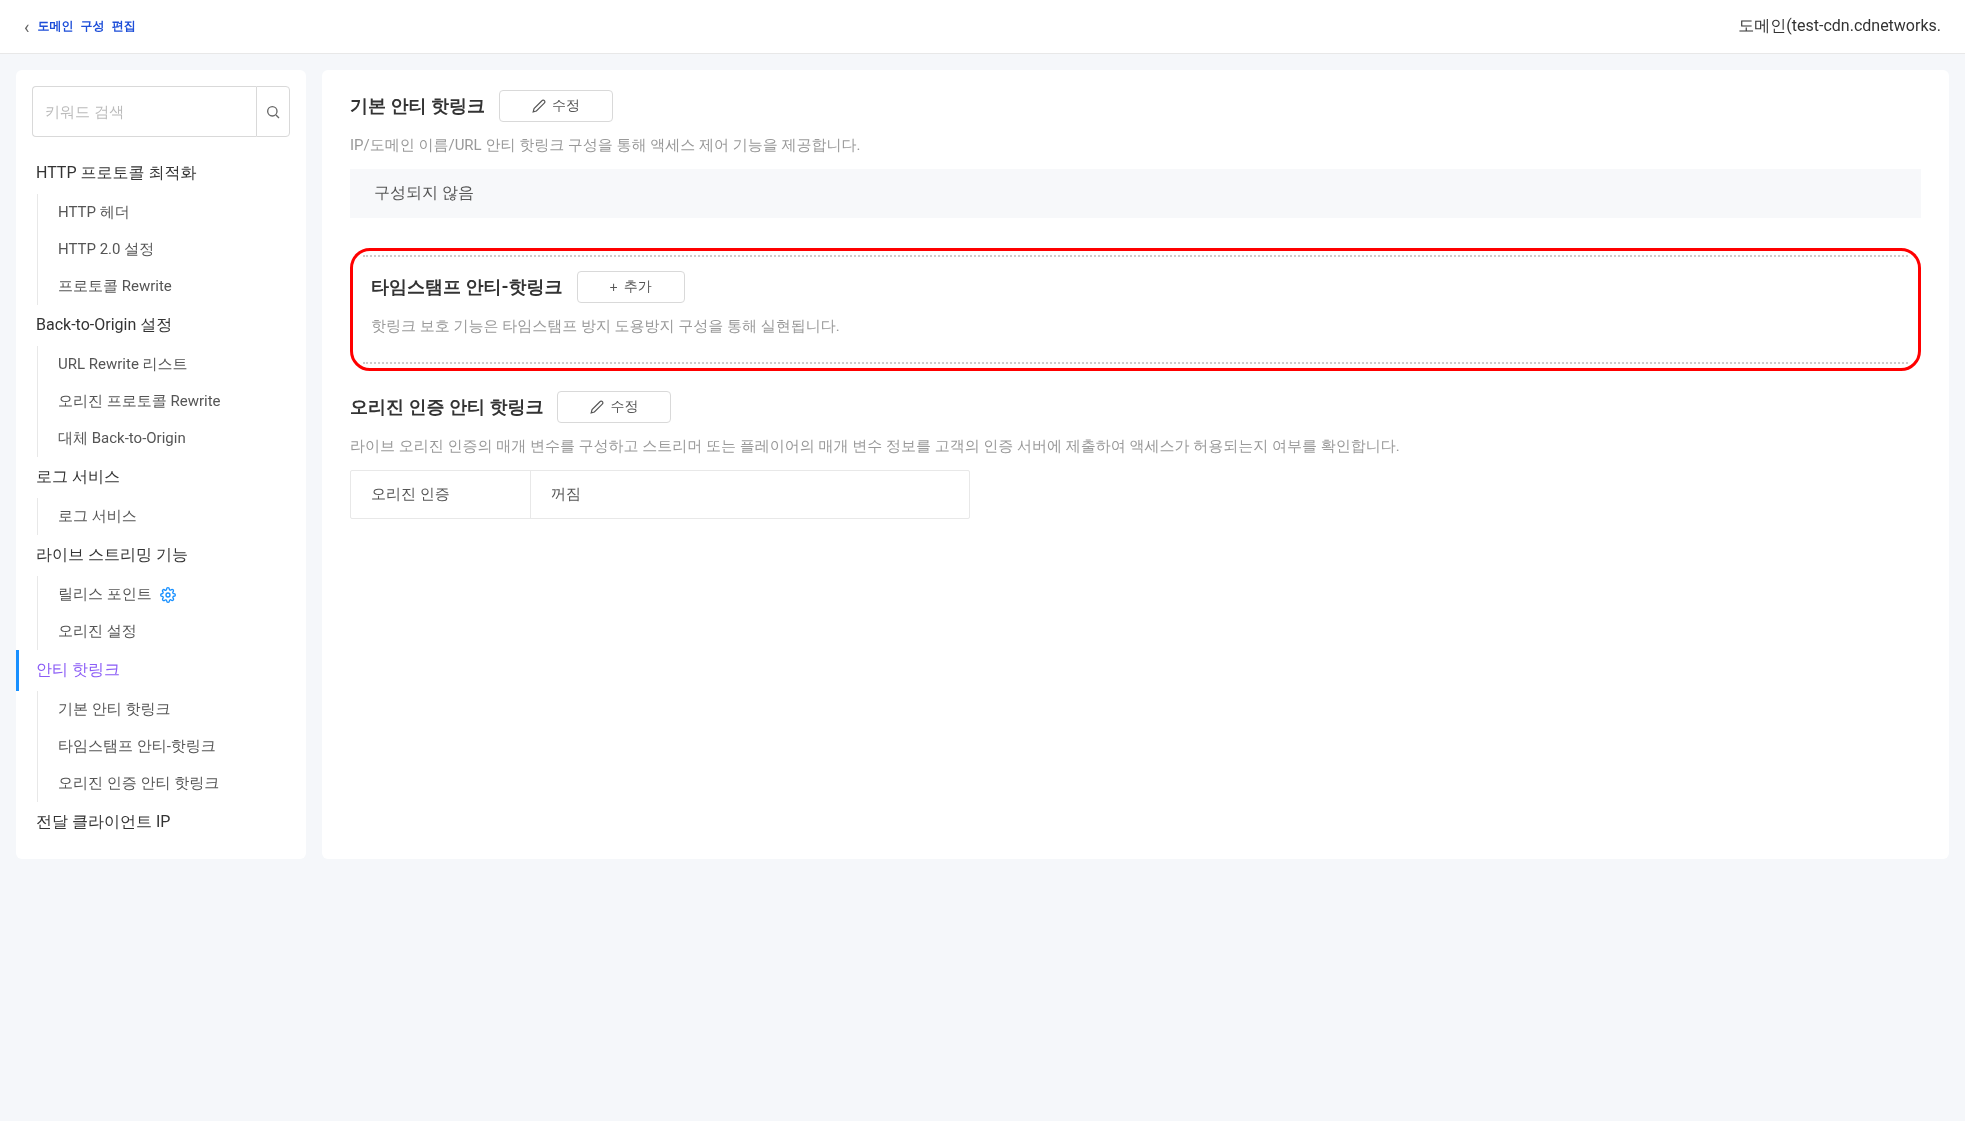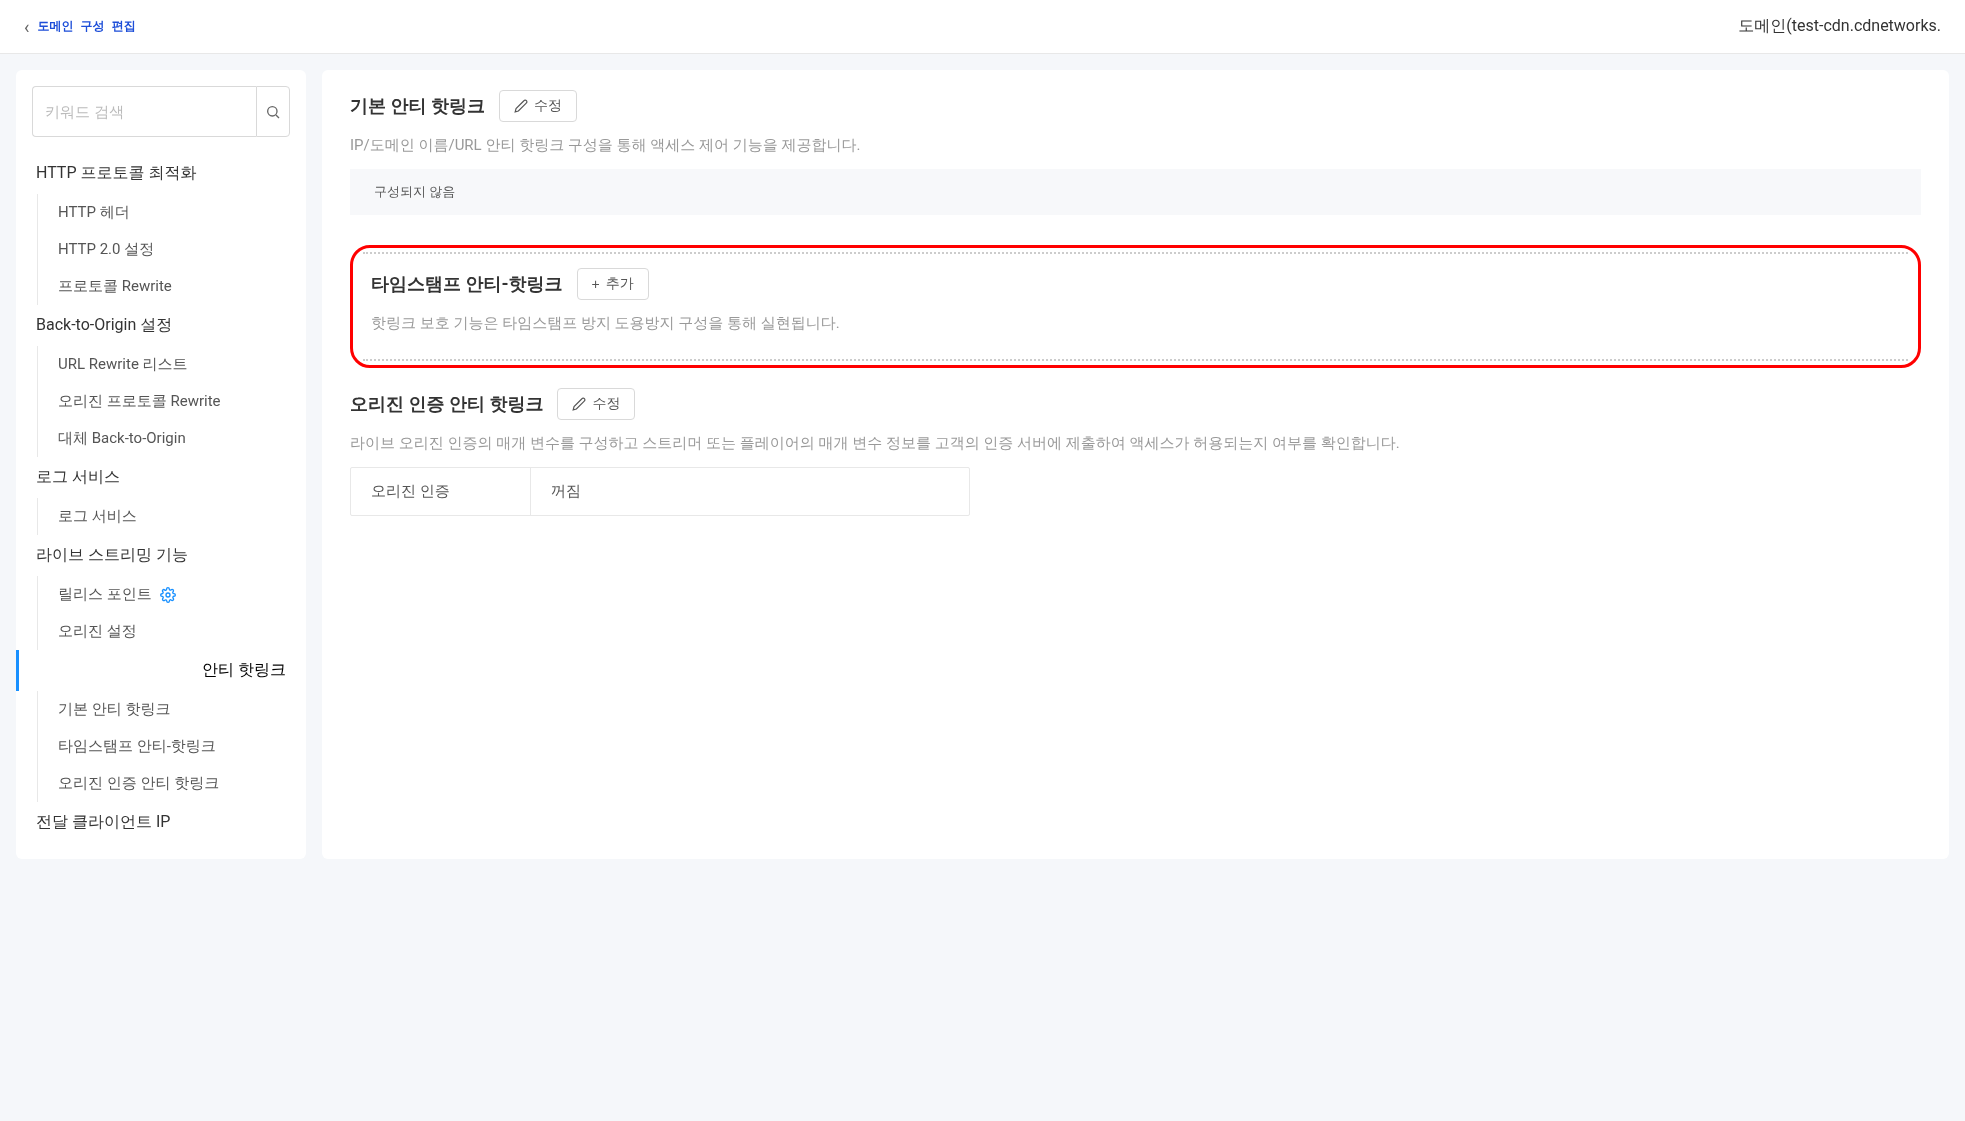--- a/index.html
+++ b/index.html
@@ -74,24 +74,23 @@
       justify-content: center;
       color: #666;
     }
     .nav-section-title {
       padding: 10px 20px;
       font-size: 16px;
       color: #333;
       font-weight: 400;
     }
     .nav-section-title.active {
-      color: #000000;
+      color: #8b5cf6;
       border-left: 3px solid #1890ff;
       padding-left: 17px;
-      text-align: right;
     }
     .nav-items {
       border-left: 1px solid #e8e8e8;
       margin-left: 21px;
     }
     .nav-item {
       padding: 9px 20px;
       font-size: 15px;
       color: #555;
       cursor: pointer;
@@ -121,38 +120,38 @@
     }
     .section-title {
       font-size: 18px;
       font-weight: 700;
       color: #333;
     }
     .edit-btn {
       border: 1px solid #d9d9d9;
       background: #fff;
       border-radius: 4px;
-      padding: 6px 14px;
+      padding: 6px 32px;
       font-size: 14px;
       color: #555;
       cursor: pointer;
       display: flex;
       align-items: center;
       gap: 6px;
     }
     .section-desc {
       color: #999;
       font-size: 15px;
       margin-bottom: 14px;
     }
     .status-box {
       background: #f7f8fa;
       padding: 14px 24px;
       color: #555;
-      font-size: 13px;
+      font-size: 16px;
     }
     .highlighted-section {
       border: 3px solid #ff0000;
       border-radius: 20px;
       padding: 20px 18px 24px;
       margin-bottom: 20px;
       border-style: solid;
       position: relative;
     }
     .highlighted-section::before,

